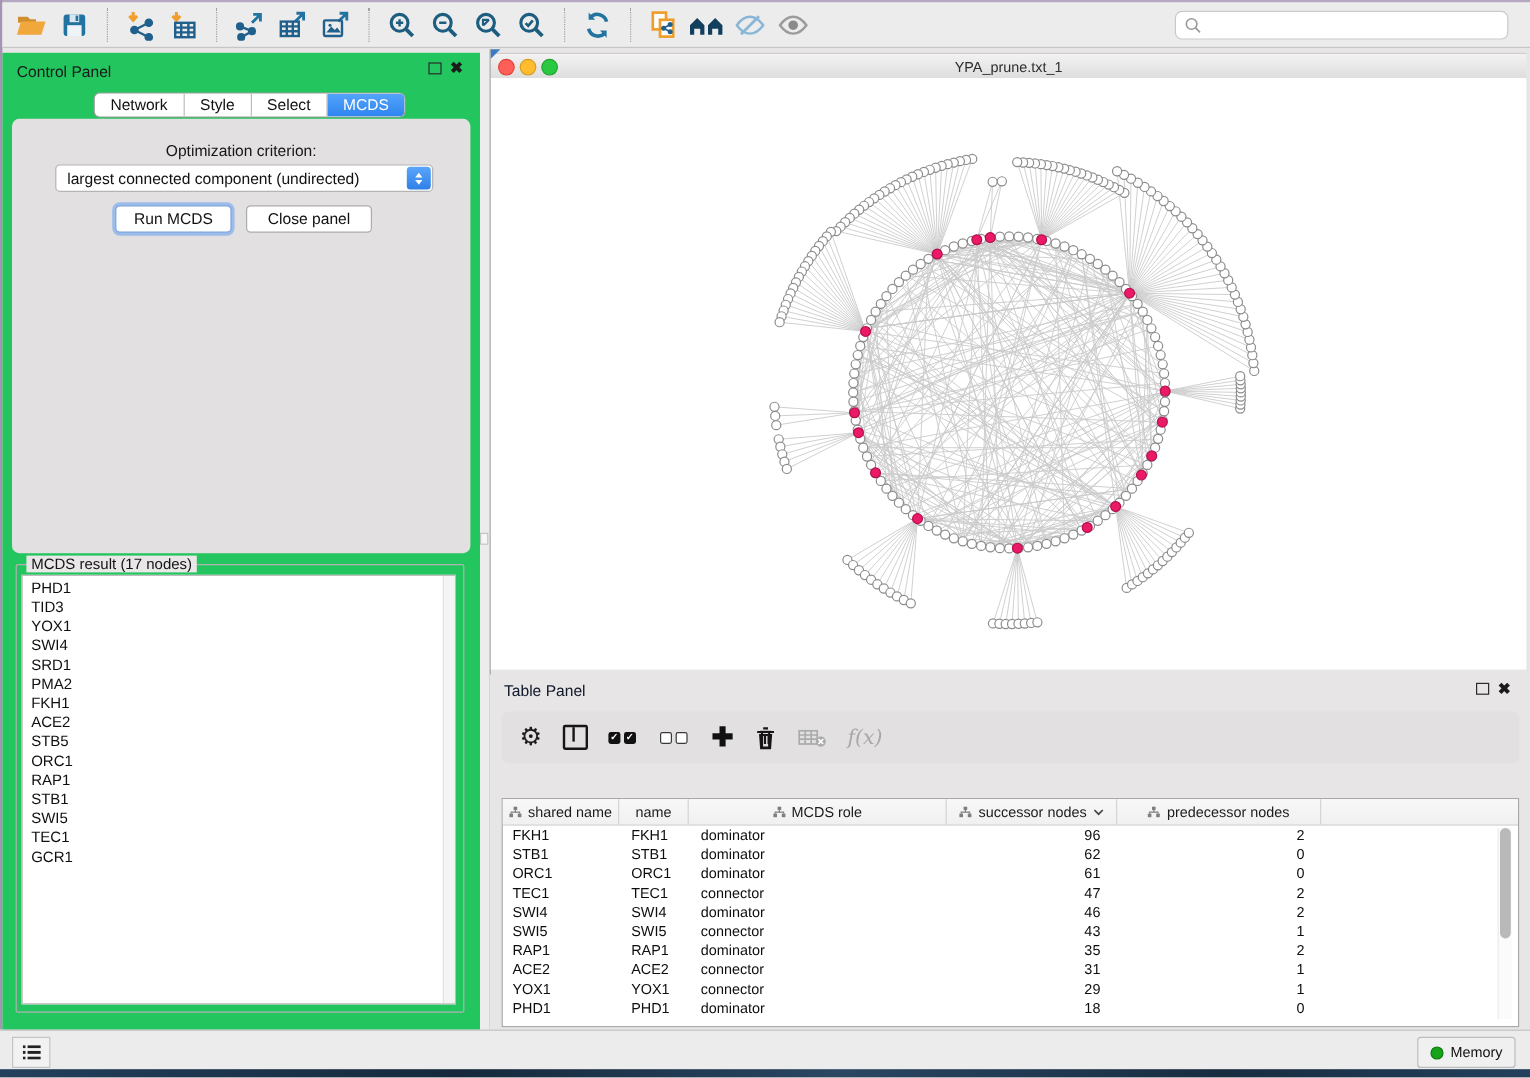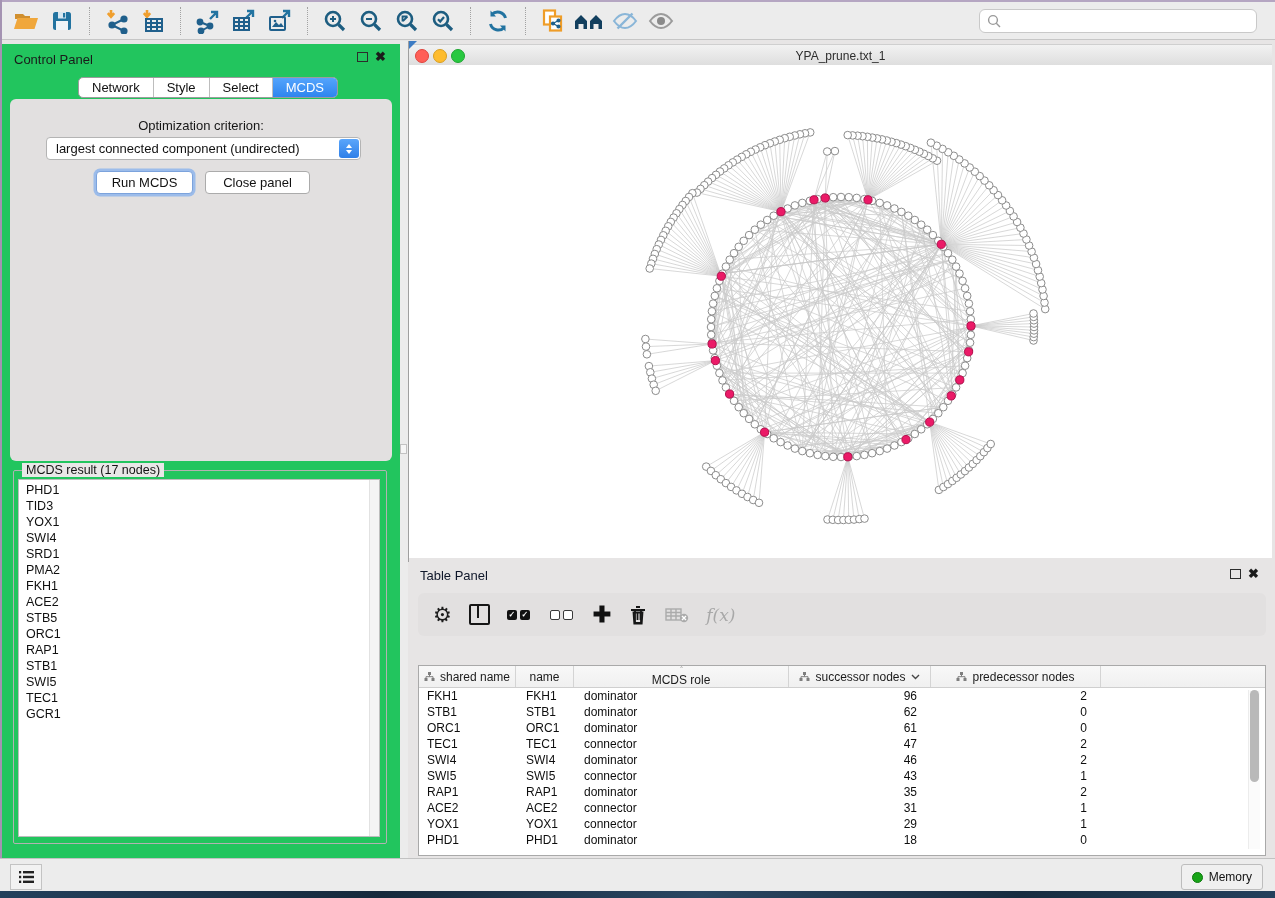--- a/index.html
+++ b/index.html
@@ -1094,21 +1094,21 @@
               <rect x="0.5" y="6" width="3" height="3"></rect>
               <rect x="7.5" y="6" width="3" height="3"></rect>
             </g>
             <path d="M5.5 3v1.7M2 6V4.7h7V6" stroke="#7e7e7e" fill="none"></path>
           </svg>
           <span>shared name</span>
         </div>
         <div class="th" style="width: 58px;">
           <span>name</span>
         </div>
-        <div class="th" style="width: 215px; flex-direction: column;">
+        <div class="th" style="width: 215px;">
           <svg width="11" height="10" viewBox="0 0 11 10">
             <g fill="#7e7e7e">
               <rect x="4" y="0" width="3" height="3"></rect>
               <rect x="0.5" y="6" width="3" height="3"></rect>
               <rect x="7.5" y="6" width="3" height="3"></rect>
             </g>
             <path d="M5.5 3v1.7M2 6V4.7h7V6" stroke="#7e7e7e" fill="none"></path>
           </svg>
           <span>MCDS role</span>
         </div>

